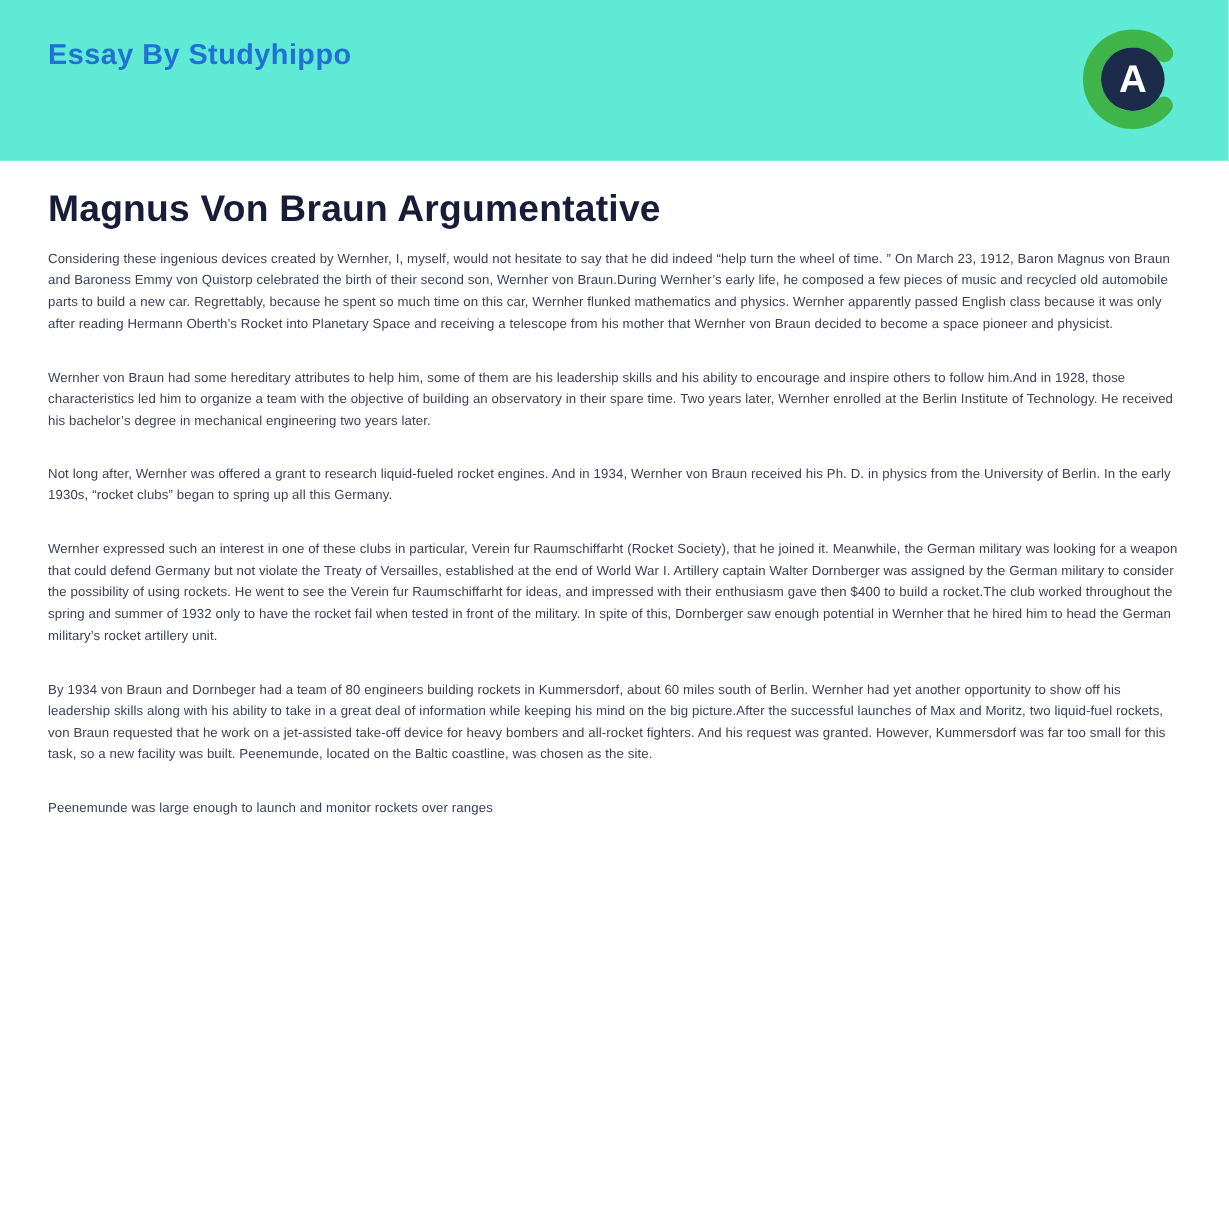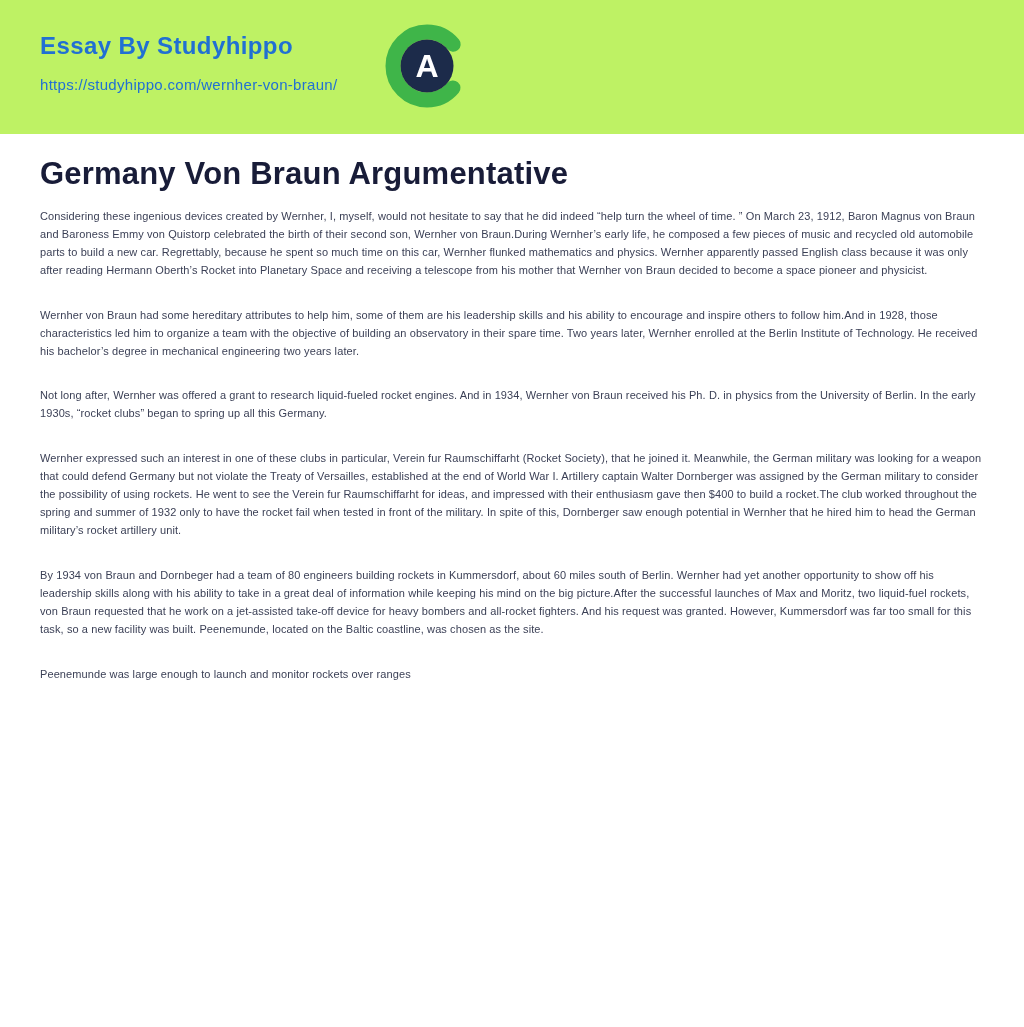--- a/index.html
+++ b/index.html
@@ -8,23 +8,24 @@
     padding: 0;
     background: #ffffff;
   }
   body {
     width: 1024px;
     min-height: 1027px;
     font-family: "Liberation Sans", "DejaVu Sans", sans-serif;
     color: #3a3f55;
   }
   .site-header {
-    background: #bef264;
+    background: #5eead4;
     padding: 24px 38px 26px 40px;
     display: flex;
+    justify-content: space-between;
     align-items: flex-start;
     gap: 48px;
   }
   .site-header .meta { padding-top: 8px; }
   .site-title {
     color: #2170d3;
     font-size: 24px;
     font-weight: 700;
     letter-spacing: 0.4px;
     margin: 0 0 16px 0;
@@ -63,30 +64,29 @@
     color: #3a3f55;
   }
   .article p:last-child { margin-bottom: 0; }
 </style>
 </head>
 <body>
 
 <header class="site-header">
   <div class="meta">
     <h2 class="site-title">Essay By Studyhippo</h2>
-    <a class="site-url" href="#">https://studyhippo.com/wernher-von-braun/</a>
   </div>
   <svg class="logo" viewBox="0 0 84 84" aria-label="Studyhippo logo">
     <circle cx="42" cy="42" r="34" fill="none" stroke="#3fb549" stroke-width="15" stroke-dasharray="166 47.6" stroke-dashoffset="-23.8" stroke-linecap="round"></circle>
     <circle cx="42" cy="42" r="26.5" fill="#1c2b4a"></circle>
     <text x="42" y="53" text-anchor="middle" font-size="32" font-weight="bold" fill="#ffffff">A</text>
   </svg>
 </header>
 
 <main class="article">
-  <h1 class="article-title">Germany Von Braun Argumentative</h1>
+  <h1 class="article-title">Magnus Von Braun Argumentative</h1>
   <p>Considering these ingenious devices created by Wernher, I, myself, would not hesitate to say that he did indeed “help turn the wheel of time. ” On March 23, 1912, Baron Magnus von Braun and Baroness Emmy von Quistorp celebrated the birth of their second son, Wernher von Braun.During Wernher’s early life, he composed a few pieces of music and recycled old automobile parts to build a new car. Regrettably, because he spent so much time on this car, Wernher flunked mathematics and physics. Wernher apparently passed English class because it was only after reading Hermann Oberth’s Rocket into Planetary Space and receiving a telescope from his mother that Wernher von Braun decided to become a space pioneer and physicist.</p>
   <p>Wernher von Braun had some hereditary attributes to help him, some of them are his leadership skills and his ability to encourage and inspire others to follow him.And in 1928, those characteristics led him to organize a team with the objective of building an observatory in their spare time. Two years later, Wernher enrolled at the Berlin Institute of Technology. He received his bachelor’s degree in mechanical engineering two years later.</p>
   <p>Not long after, Wernher was offered a grant to research liquid-fueled rocket engines. And in 1934, Wernher von Braun received his Ph. D. in physics from the University of Berlin. In the early 1930s, “rocket clubs” began to spring up all this Germany.</p>
   <p>Wernher expressed such an interest in one of these clubs in particular, Verein fur Raumschiffarht (Rocket Society), that he joined it. Meanwhile, the German military was looking for a weapon that could defend Germany but not violate the Treaty of Versailles, established at the end of World War I. Artillery captain Walter Dornberger was assigned by the German military to consider the possibility of using rockets. He went to see the Verein fur Raumschiffarht for ideas, and impressed with their enthusiasm gave then $400 to build a rocket.The club worked throughout the spring and summer of 1932 only to have the rocket fail when tested in front of the military. In spite of this, Dornberger saw enough potential in Wernher that he hired him to head the German military’s rocket artillery unit.</p>
   <p>By 1934 von Braun and Dornbeger had a team of 80 engineers building rockets in Kummersdorf, about 60 miles south of Berlin. Wernher had yet another opportunity to show off his leadership skills along with his ability to take in a great deal of information while keeping his mind on the big picture.After the successful launches of Max and Moritz, two liquid-fuel rockets, von Braun requested that he work on a jet-assisted take-off device for heavy bombers and all-rocket fighters. And his request was granted. However, Kummersdorf was far too small for this task, so a new facility was built. Peenemunde, located on the Baltic coastline, was chosen as the site.</p>
   <p>Peenemunde was large enough to launch and monitor rockets over ranges</p>
 </main>
 
 </body></html>

